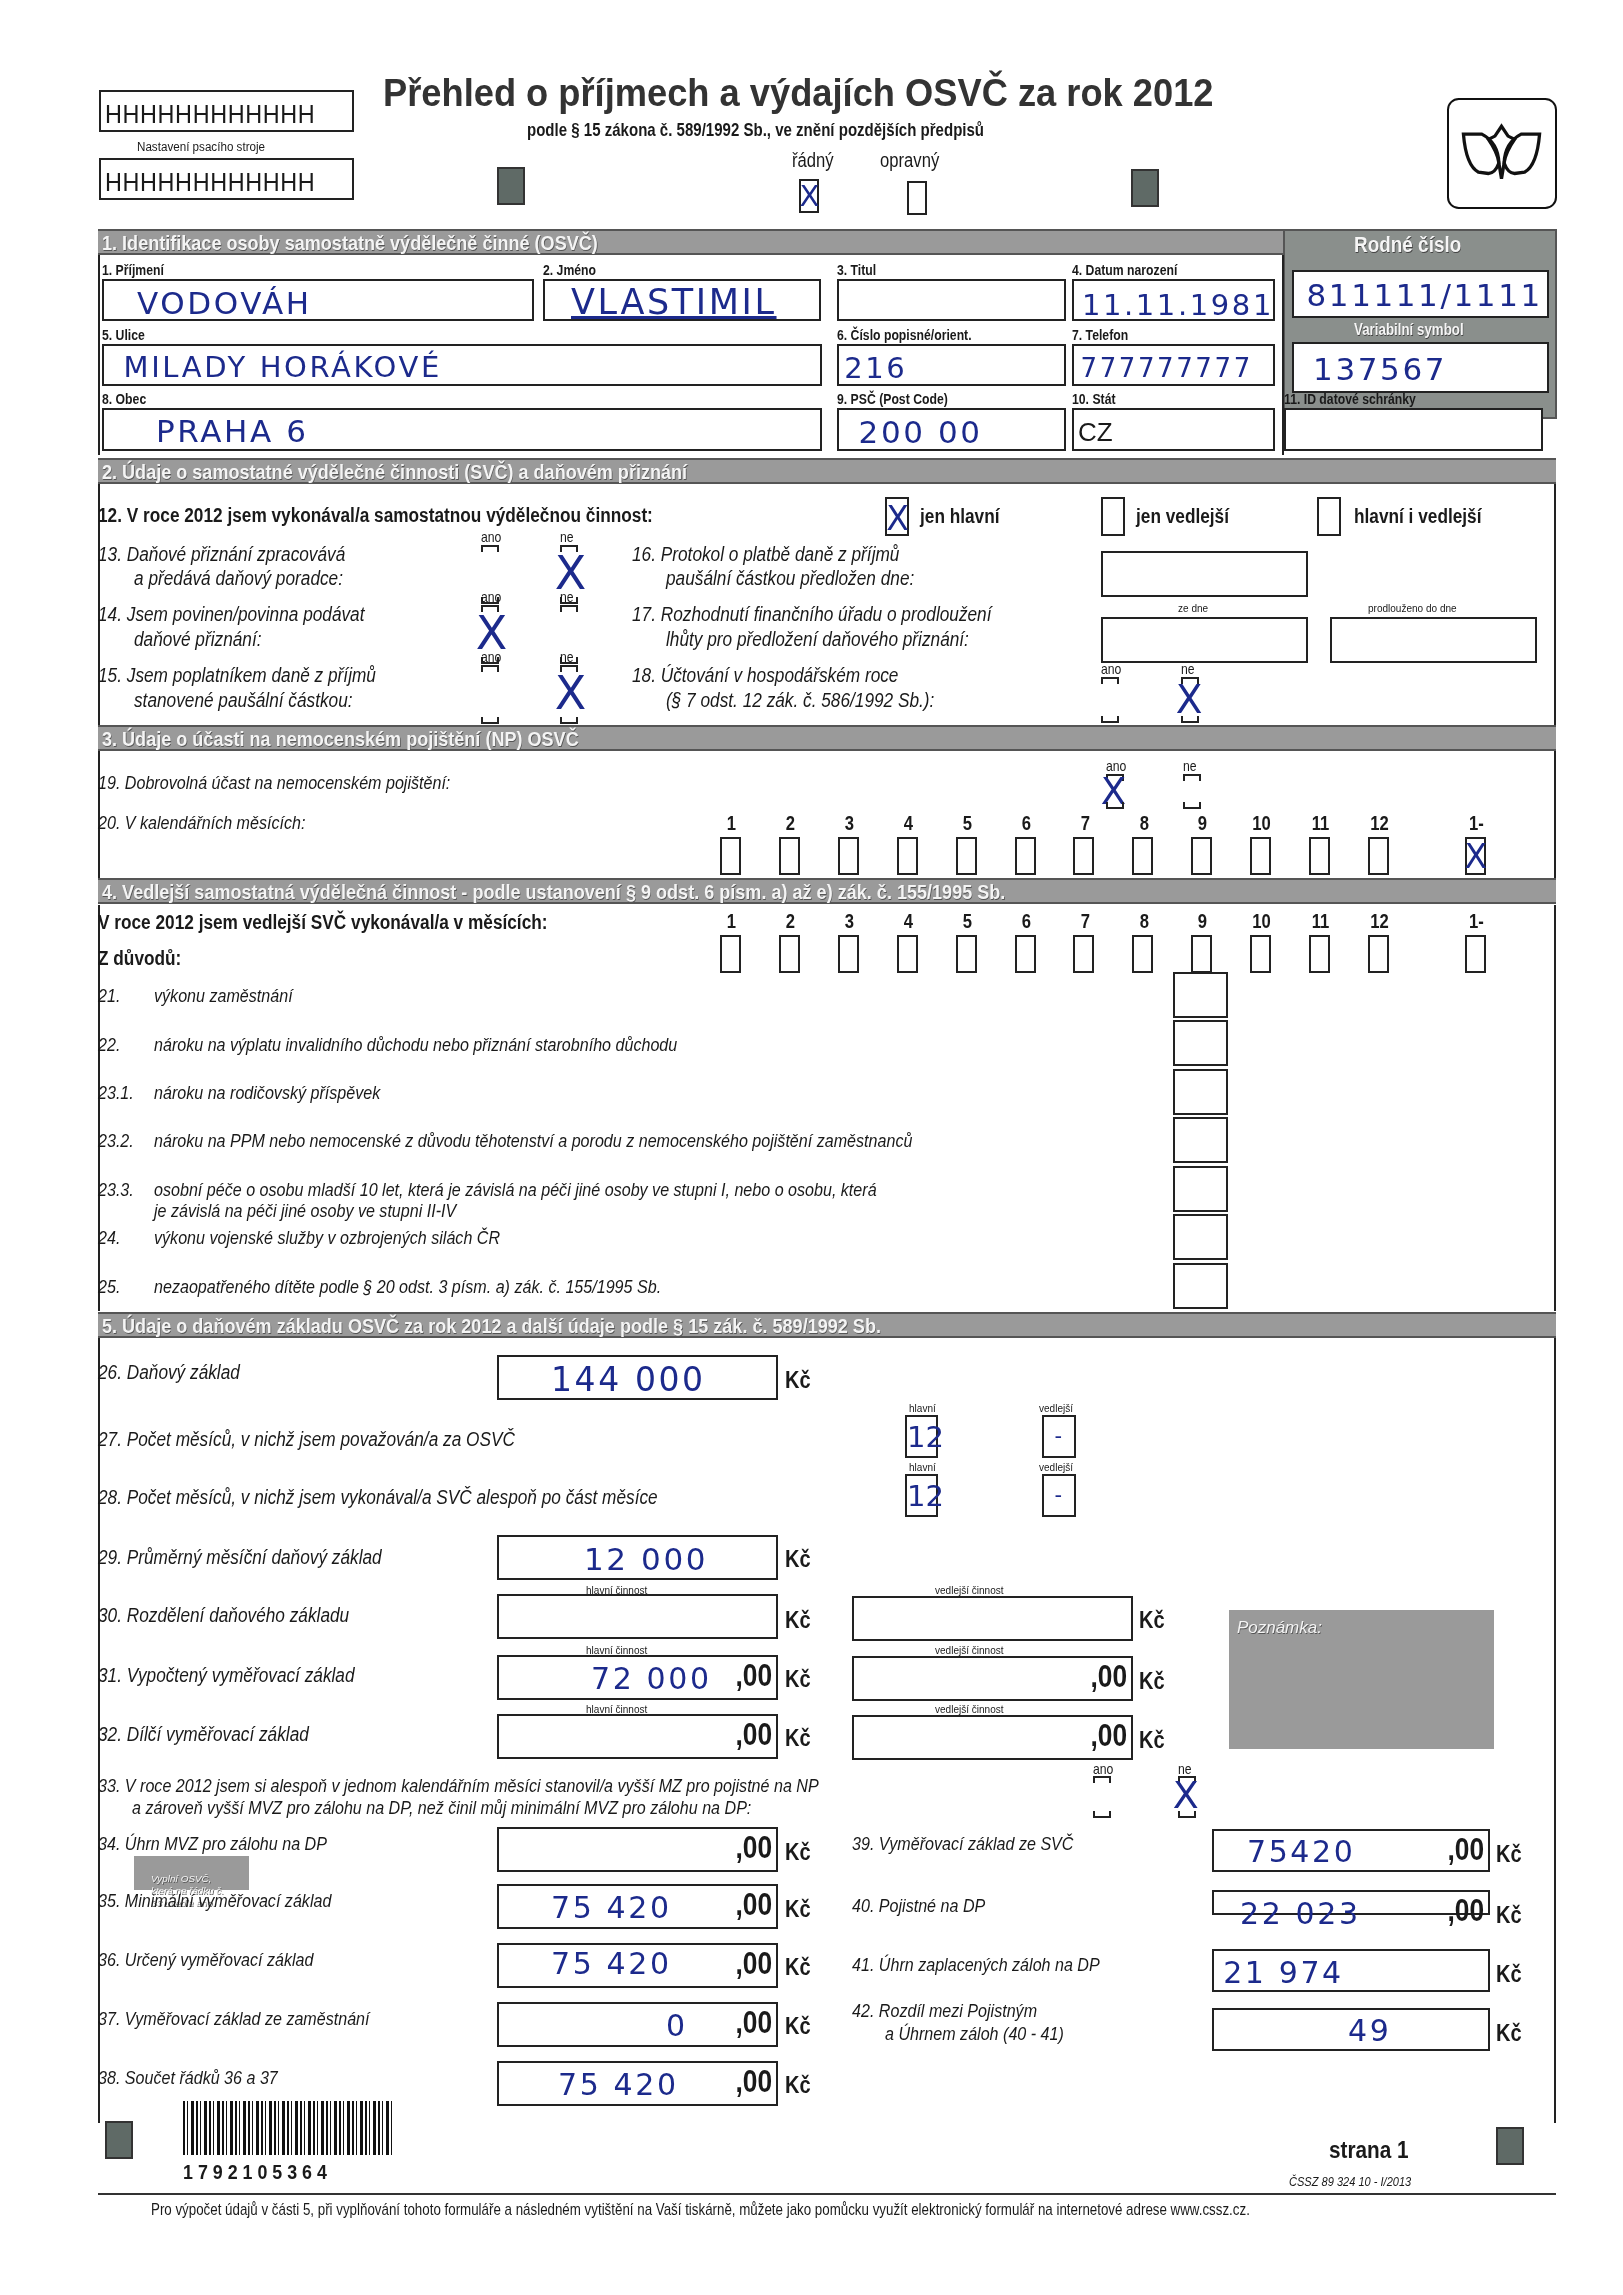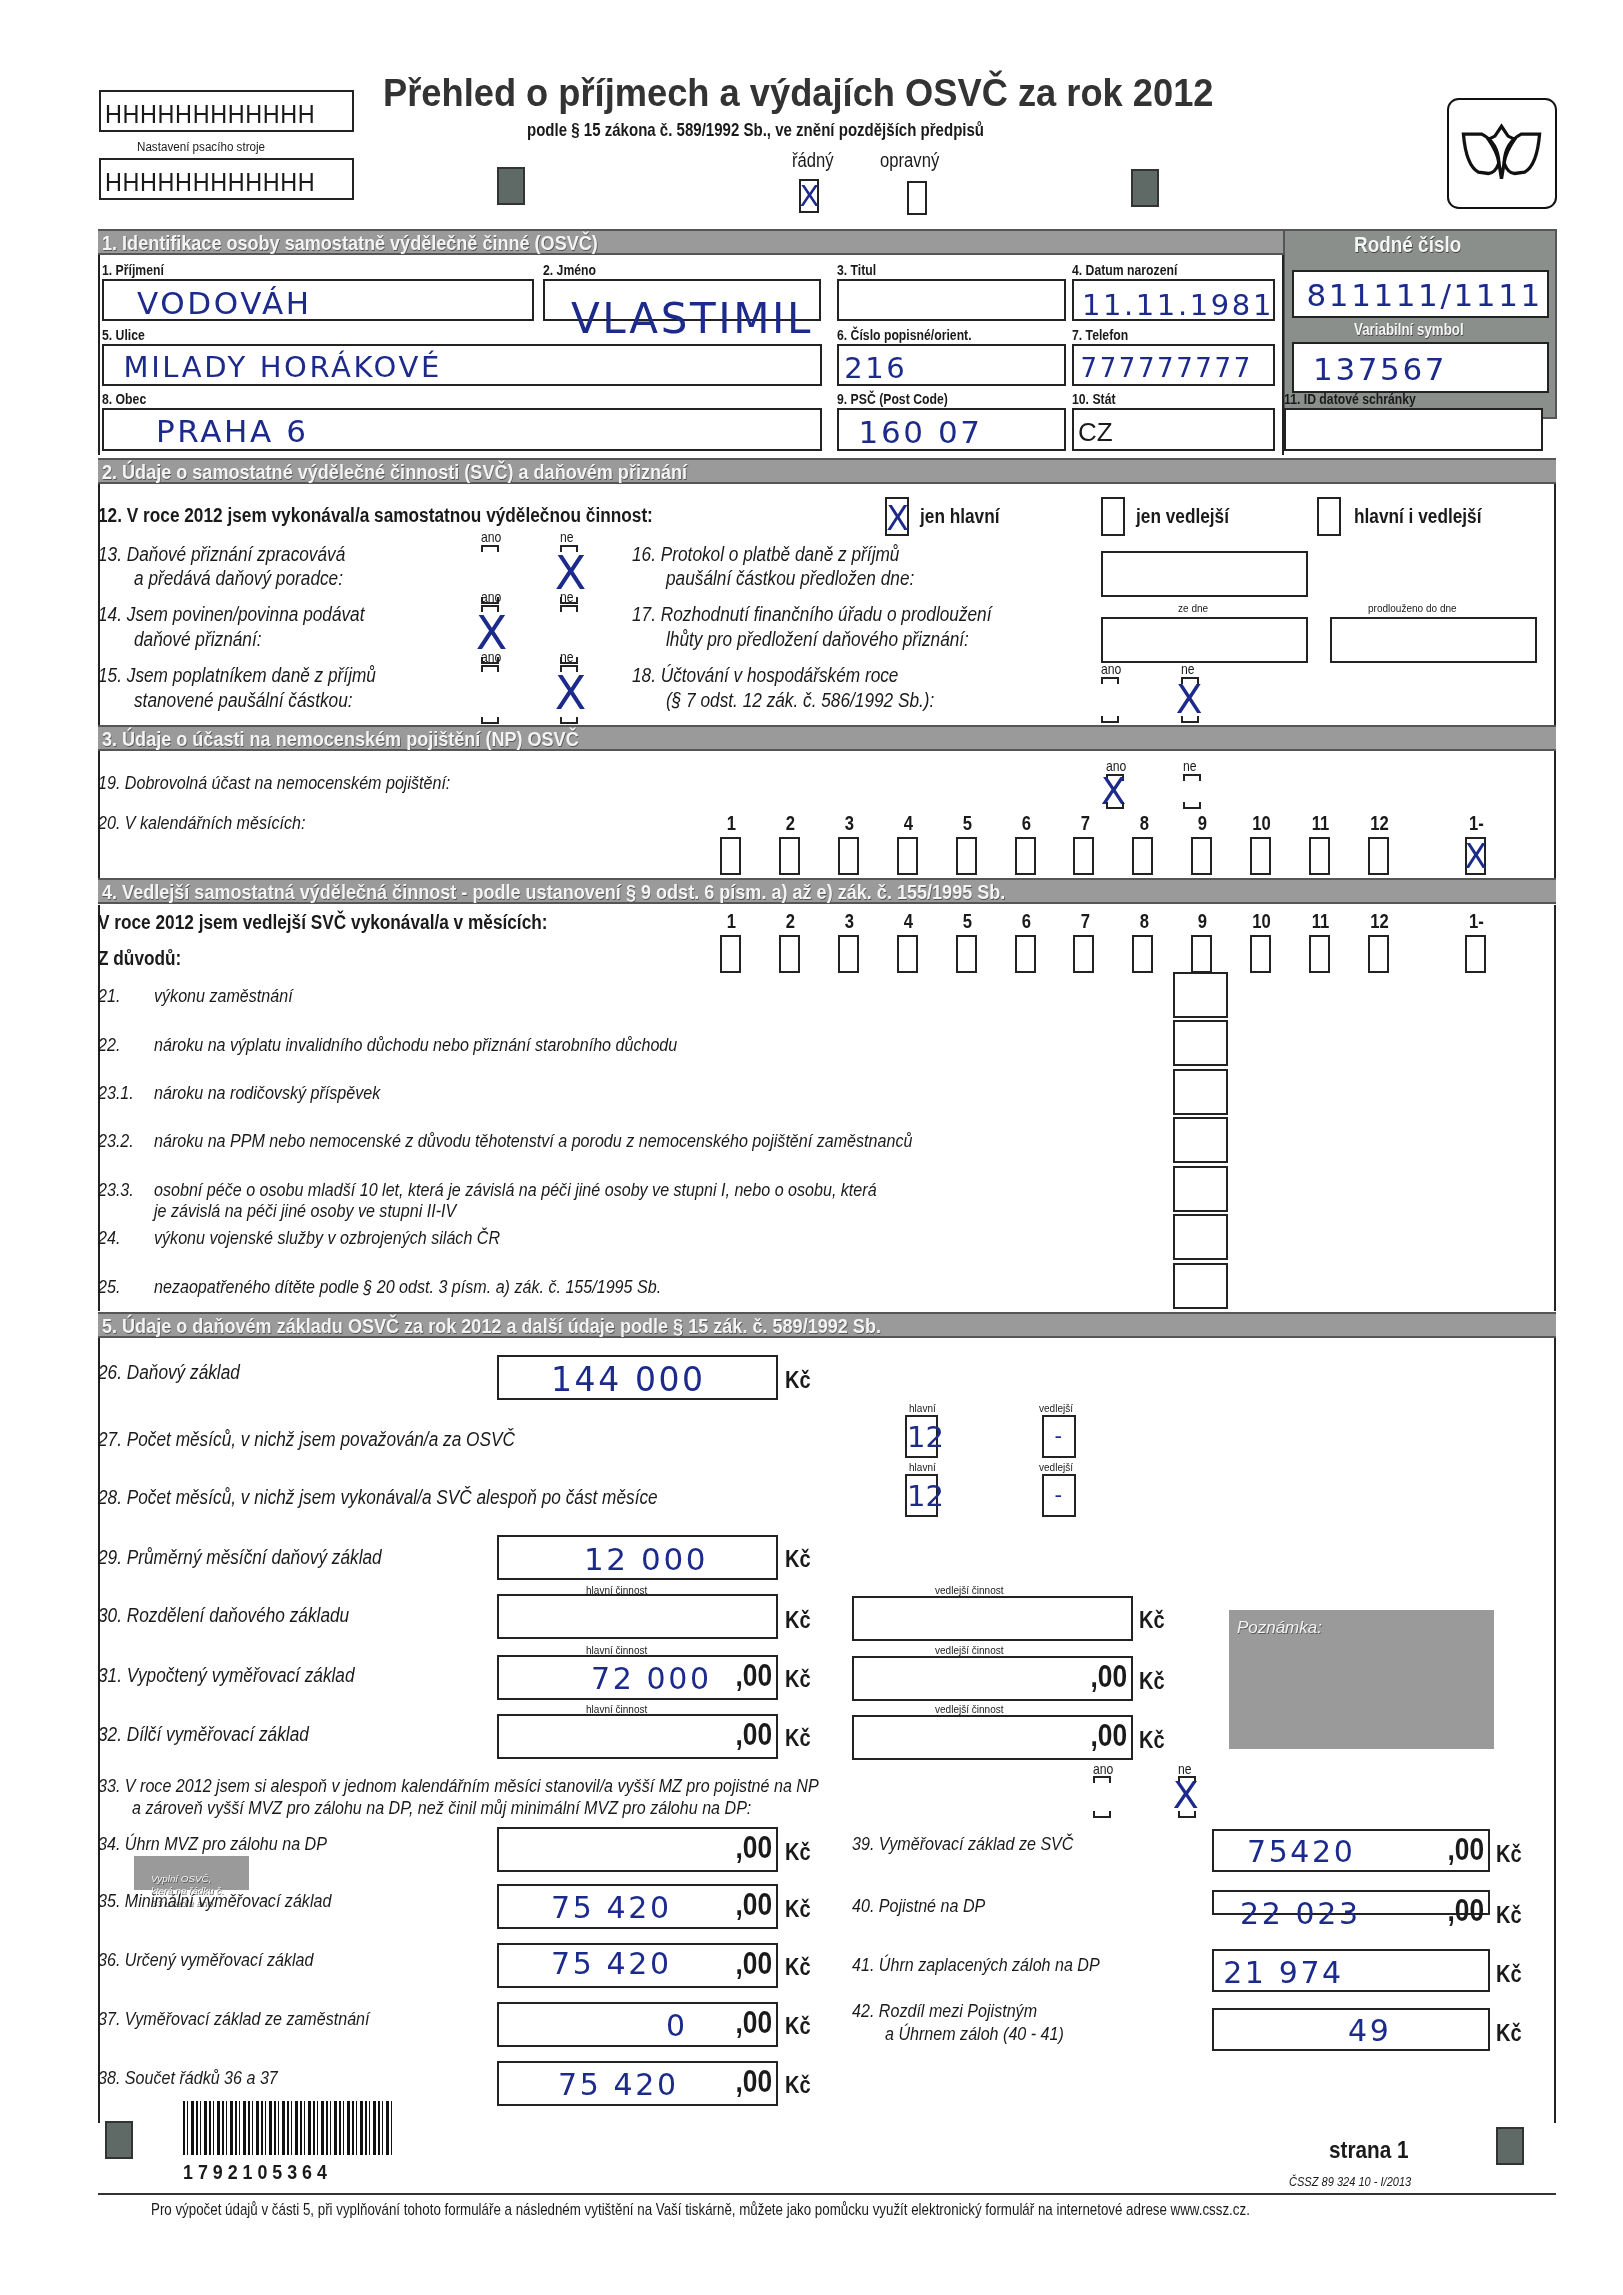--- a/index.html
+++ b/index.html
@@ -72,21 +72,21 @@
   </div>
 </div>
 <div class="frame" style="top:255px;height:200px;width:1186px;"></div>
 
 <div class="lbl" style="left:102px;top:262px;">1. Příjmení</div>
 <div class="box" style="left:102px;top:279px;width:432px;height:42px;">
     <span class="hw" style="position:absolute;left:33px;top:3.9px;font-size:31px;">VODOVÁH</span>
   </div>
 <div class="lbl" style="left:543px;top:262px;">2. Jméno</div>
 <div class="box" style="left:543px;top:279px;width:278px;height:42px;">
-    <span class="hw" style="position:absolute;left:26px;top:13px;font-size:42px;">VLASTIMIL</span>
+    <span class="hw" style="position:absolute;left:26px;top:1px;font-size:35px;text-decoration:underline;">VLASTIMIL</span>
   </div>
 <div class="lbl" style="left:837px;top:262px;">3. Titul</div>
 <div class="box" style="left:837px;top:279px;width:229px;height:42px;"></div>
 <div class="lbl" style="left:1072px;top:262px;">4. Datum narození</div>
 <div class="box" style="left:1072px;top:279px;width:203px;height:42px;">
     <span class="hw" style="position:absolute;left:7.9px;top:6.5px;font-size:29px;">11.11.1981</span>
   </div>
 
 <div class="lbl" style="left:102px;top:327px;">5. Ulice</div>
 <div class="box" style="left:102px;top:344px;width:720px;height:42px;">
@@ -100,21 +100,21 @@
 <div class="box" style="left:1072px;top:344px;width:203px;height:42px;">
     <span class="hw" style="position:absolute;left:6.5px;top:6.5px;font-size:26px;">777777777</span>
   </div>
 
 <div class="lbl" style="left:102px;top:391px;">8. Obec</div>
 <div class="box" style="left:102px;top:408px;width:720px;height:43px;">
     <span class="hw" style="position:absolute;left:52px;top:2.6px;font-size:31px;">PRAHA 6</span>
   </div>
 <div class="lbl" style="left:837px;top:391px;">9. PSČ (Post Code)</div>
 <div class="box" style="left:837px;top:408px;width:229px;height:43px;">
-    <span class="hw" style="position:absolute;left:19.6px;top:3.9px;font-size:31px;">160 07</span>
+    <span class="hw" style="position:absolute;left:19.6px;top:3.9px;font-size:31px;">200 00</span>
   </div>
 <div class="lbl" style="left:1072px;top:391px;">10. Stát</div>
 <div class="box" style="left:1072px;top:408px;width:203px;height:43px;">
     <span style="position:absolute;left:3.9px;top:6.5px;font-size:26px;">CZ</span>
   </div>
 <div class="lbl" style="left:1284px;top:391px;">11. ID datové schránky</div>
 <div class="box" style="left:1284px;top:408px;width:259px;height:43px;"></div>
 
 <div class="sect" style="top:458px;">
   <span>2. Údaje o samostatné výdělečné činnosti (SVČ) a daňovém přiznání</span>

